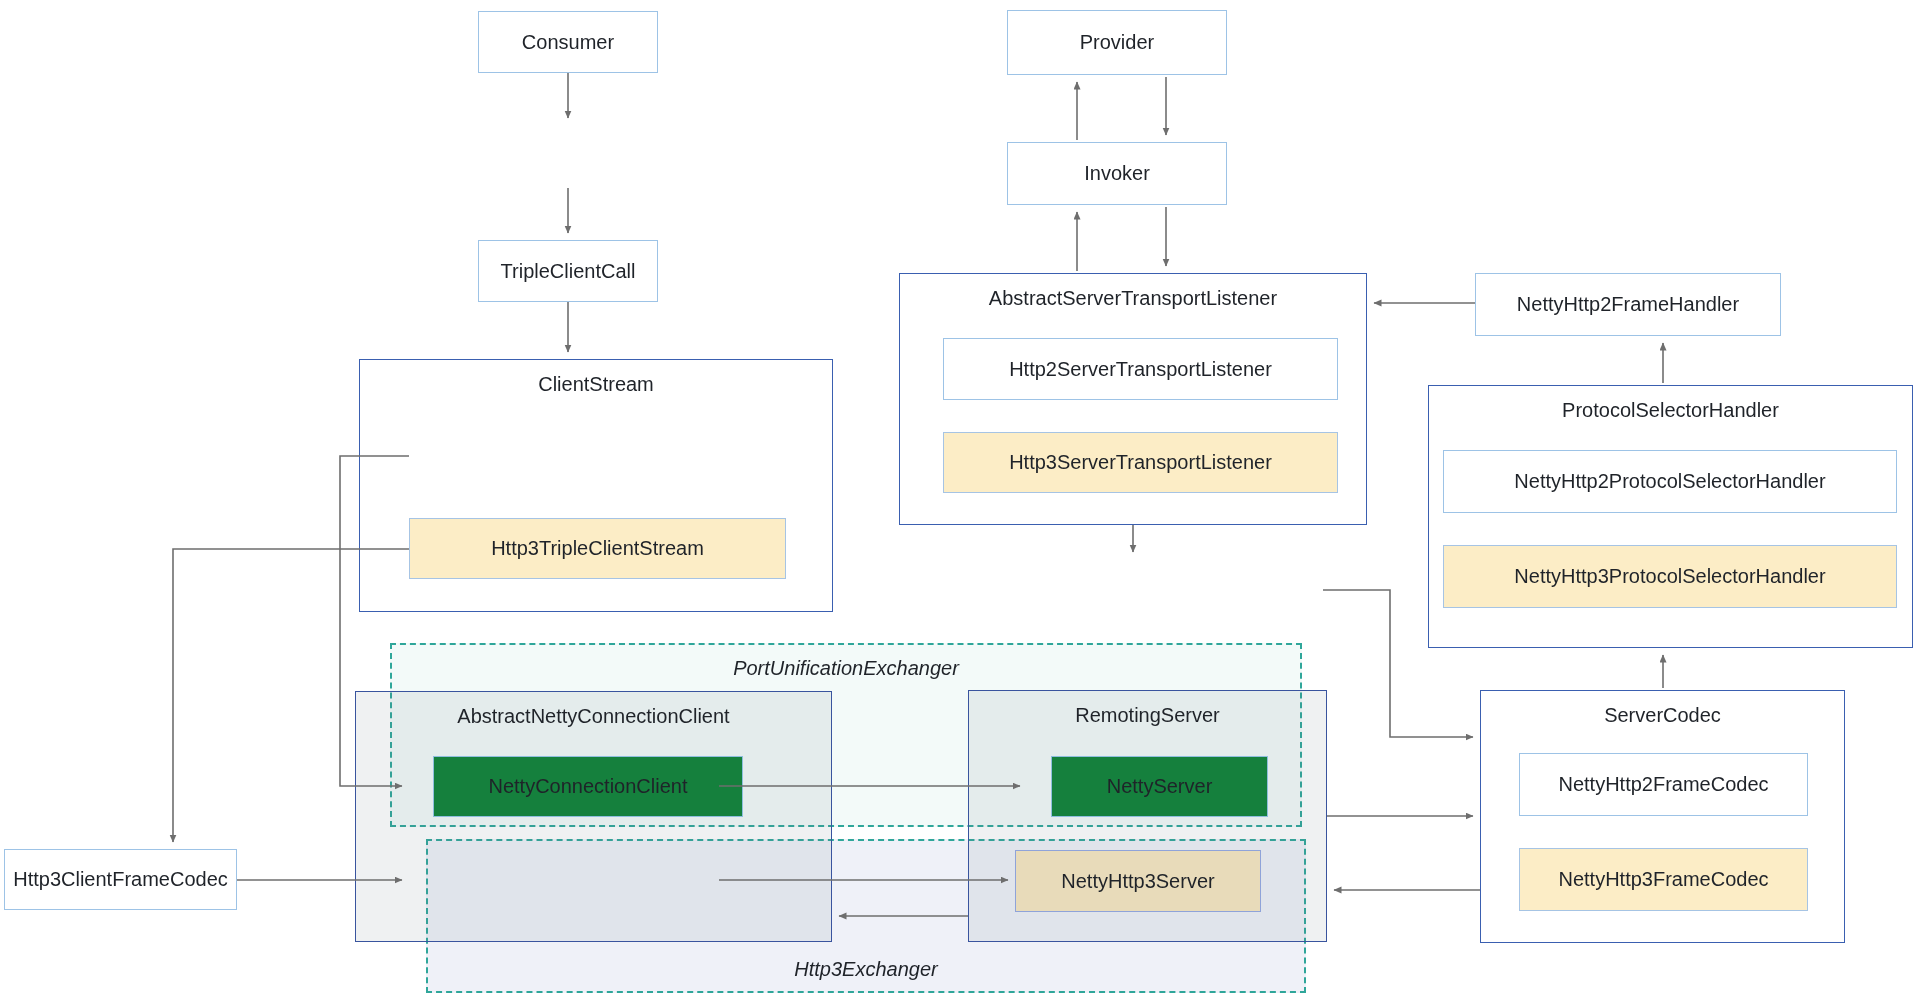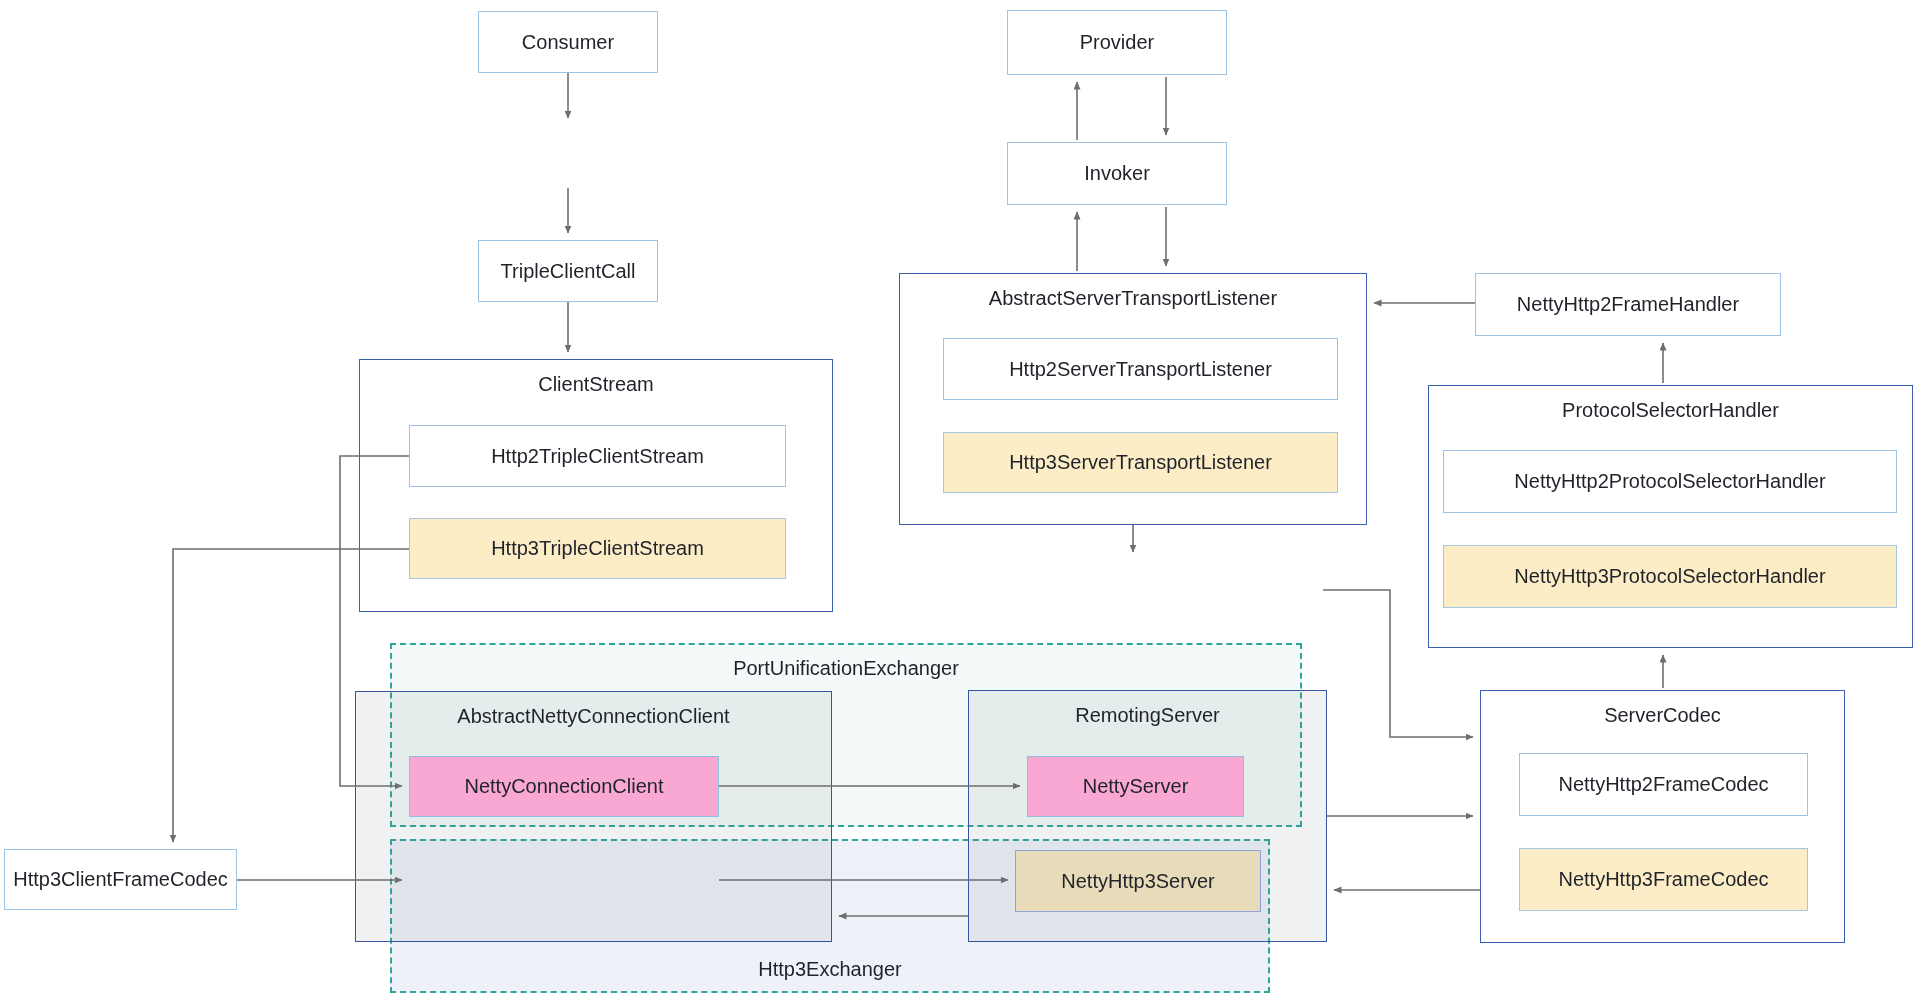--- a/index.html
+++ b/index.html
@@ -2,39 +2,39 @@
 <html><head>
 <meta charset="utf-8">
 <style>
   html,body{margin:0;padding:0;background:#ffffff;}
   .stage{
     position:relative;width:1920px;height:1006px;background:#ffffff;
     font-family:"Liberation Sans","DejaVu Sans",sans-serif;
     color:#1f2329;font-size:20px;overflow:hidden;
   }
   
-  .dash{position:absolute;z-index:1;border:2px dashed #2fa69a;box-sizing:border-box;}
+  .dash{position:absolute;z-index:1;border:2px dashed #2fa69a;box-sizing:border-box;font-style:italic;}
   .dash.mint{background:rgba(47,166,154,0.06);}
-  .dash.lav{background:rgba(100,118,190,0.10);}
+  .dash.lav{background:rgba(100,118,190,0.10);margin-left:36px;}
   .gtitle{position:absolute;left:0;right:0;top:12px;text-align:center;}
   .gtitle.bottom{top:auto;bottom:10px;}
   
   .container{position:absolute;z-index:2;box-sizing:border-box;background:#ffffff;}
   .container.royal{border:1.6px solid #3a5fb0;}
   .container.navy{border:1.6px solid #39549e;background:rgba(100,115,130,0.10);}
   .ctitle{position:absolute;left:0;right:0;top:13px;text-align:center;}
   
   .box{
     position:absolute;z-index:3;box-sizing:border-box;
     display:flex;align-items:center;justify-content:center;text-align:right;
     background:#ffffff;border:1.3px solid #9dc3e6;
   }
   .box.yellow{background:#fcedc6;border-color:#a6c4e4;}
   .box.tan{background:#e8dbba;border-color:#8fa3d9;}
-  .box.cyan{background:#f9a8d4;border-color:#8fbede;}
+  .box.cyan{background:#15803d;border-color:#8fbede;margin-left:24px;}
   .wires{position:absolute;left:0;top:0;z-index:5;pointer-events:none;}
 </style>
 </head>
 <body>
 
 <div class="stage">
 
   <div class="dash mint" style="left:390px;top:643px;width:912px;height:184px">
     <div class="gtitle">PortUnificationExchanger</div>
   </div>
@@ -45,23 +45,20 @@
   <div class="box" style="left:478px;top:11px;width:180px;height:62px">
       <span>Consumer</span>
     </div>
   <div class="box" style="left:478px;top:240px;width:180px;height:62px">
       <span>TripleClientCall</span>
     </div>
 
   <div class="container royal" style="left:359px;top:359px;width:474px;height:253px">
     <div class="ctitle">ClientStream</div>
   </div>
-  <div class="box" style="left:409px;top:425px;width:377px;height:62px">
-      <span>Http2TripleClientStream</span>
-    </div>
   <div class="box yellow" style="left:409px;top:518px;width:377px;height:61px">
       <span>Http3TripleClientStream</span>
     </div>
 
   <div class="box" style="left:1007px;top:10px;width:220px;height:65px">
       <span>Provider</span>
     </div>
   <div class="box" style="left:1007px;top:142px;width:220px;height:63px">
       <span>Invoker</span>
     </div>

